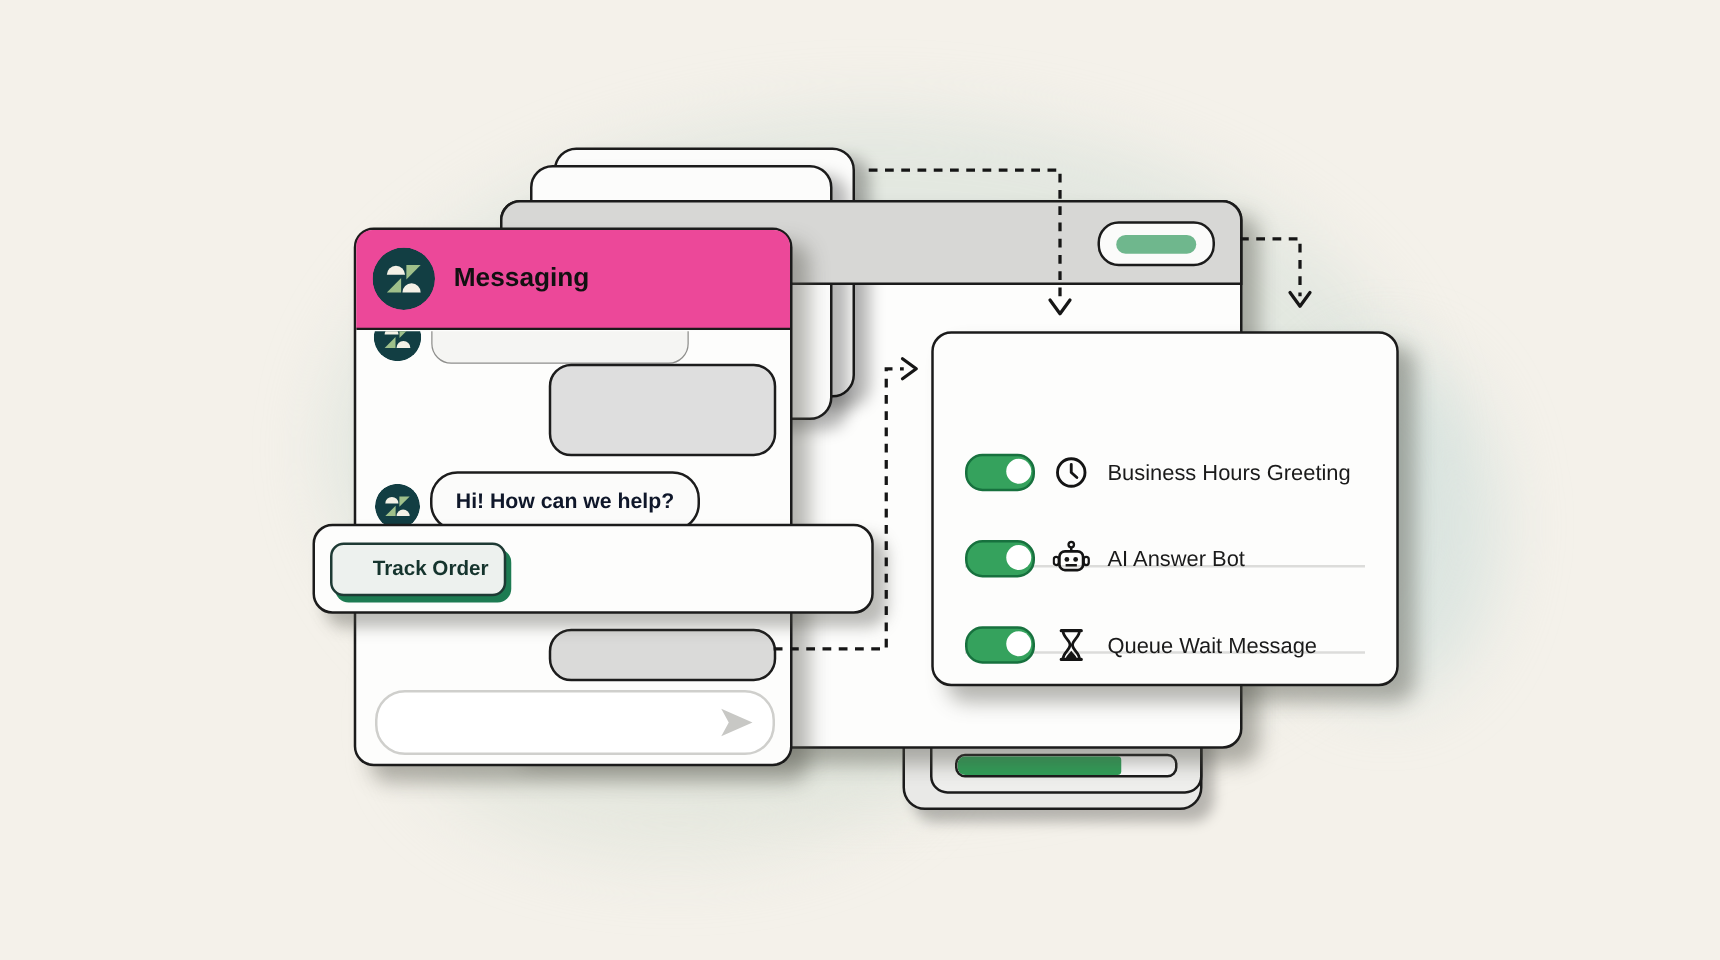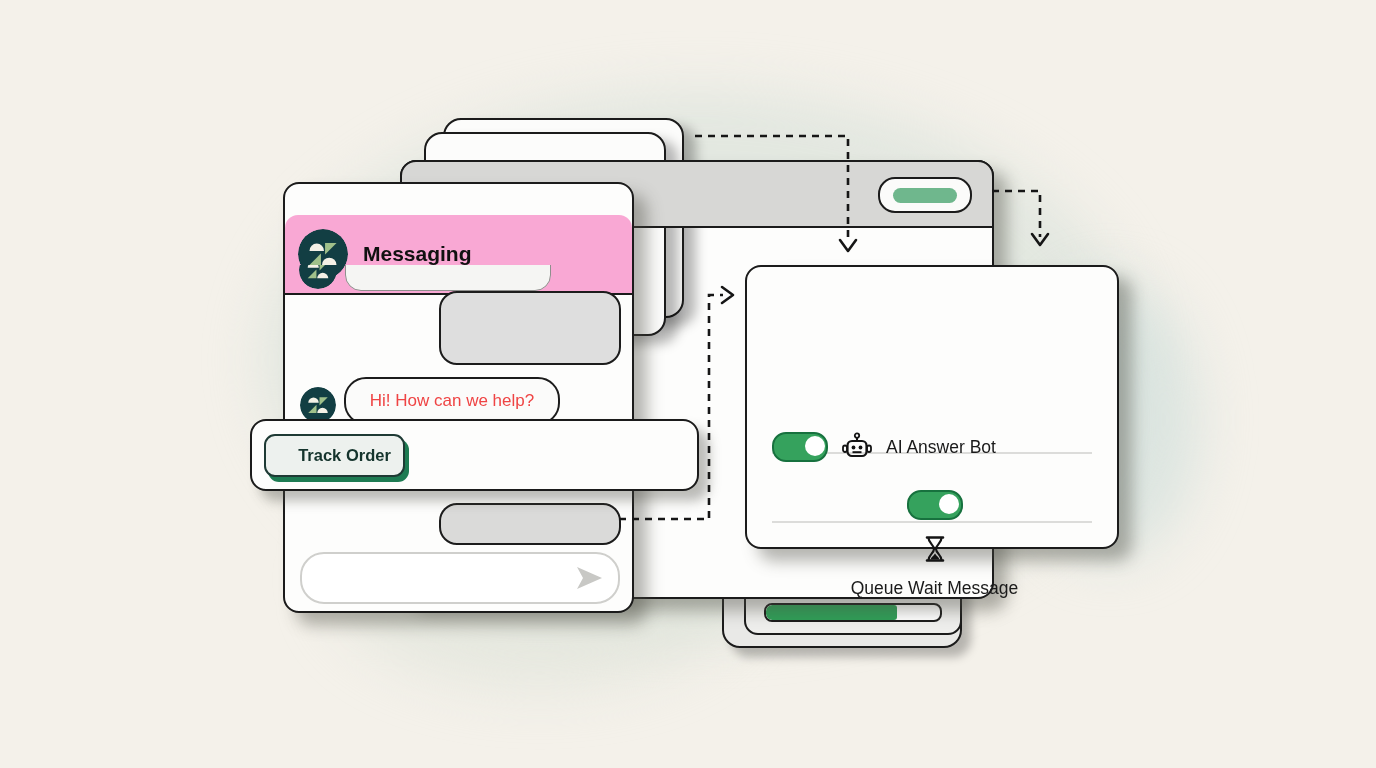--- a/index.html
+++ b/index.html
@@ -9,22 +9,22 @@
 
   
   .blob{position:absolute;border-radius:50%;filter:blur(26px);pointer-events:none;}
   .blob1{left:260px;top:90px;width:880px;height:540px;background:rgba(213,224,216,0.55);}
   .blob2{left:1020px;top:280px;width:180px;height:280px;background:rgba(205,221,218,0.6);}
   .blob3{left:330px;top:470px;width:420px;height:220px;background:rgba(222,226,216,0.6);}
 
   
   .win{position:absolute;background:#fdfdfc;border:2.5px solid #1b1b1b;border-radius:16px;
        box-shadow:13px 12px 16px rgba(78,78,70,0.42);}
-  .winhead{position:absolute;left:0;top:0;right:0;background:#f9a8d4;
-           border-bottom:2.5px solid #1b1b1b;border-radius:13px 13px 0 0;margin-top:31px;}
+  .winhead{position:absolute;left:0;top:0;right:0;background:#ec4899;
+           border-bottom:2.5px solid #1b1b1b;border-radius:13px 13px 0 0;}
 
   
   .cardA{left:443px;top:118px;width:237px;height:196px;z-index:5;border-radius:18px;
          box-shadow:12px 8px 12px rgba(0,0,0,0.28);}
   .cardB{left:424px;top:132px;width:238px;height:200px;z-index:6;border-radius:18px;
          box-shadow:12px 8px 12px rgba(0,0,0,0.28);}
   .stackcard{position:absolute;background:#fcfcfb;border:2.5px solid #1b1b1b;}
 
   
   .cardC{left:722px;top:568px;width:236px;height:76px;z-index:2;background:#e9e9e7;
@@ -42,21 +42,21 @@
   .pill{position:absolute;right:20px;top:15px;width:90px;height:32px;background:#fbfbfa;
         border:2.2px solid #1b1b1b;border-radius:17px;display:flex;align-items:center;justify-content:center;}
   .pill-bar{width:64px;height:15px;border-radius:8px;background:#6fb78d;}
 
   
   .panel{left:745px;top:265px;width:370px;height:280px;z-index:20;}
   .panelhead{height:55px;display:flex;align-items:center;padding-left:22px;}
   .panel-title{font-size:21px;font-weight:700;color:#111;}
   .panel-rows{position:absolute;left:0;top:58px;right:0;bottom:0;}
   .prow{position:absolute;left:25px;right:20px;height:52px;display:flex;align-items:center;gap:14px;}
-  .prow1{top:27px;} .prow2{top:96px;} .prow3{top:165px;flex-direction:column;}
+  .prow1{top:27px;} .prow2{top:96px;} .prow3{top:165px;}
   .pdiv{position:absolute;left:25px;right:25px;height:1.5px;background:#dcdcda;}
   .pdiv1{top:127px;} .pdiv2{top:196px;}
   .toggle{width:52px;height:26px;border-radius:14px;background:#35a25d;border:2.5px solid #17713e;
           position:relative;flex:0 0 auto;cursor:pointer;}
   .knob{position:absolute;right:1.5px;top:1.5px;width:20px;height:20px;border-radius:50%;background:#fff;}
   .picon{width:30px;height:30px;flex:0 0 auto;display:flex;align-items:center;justify-content:center;}
   .plabel{font-size:17.5px;color:#1a1a1a;}
 
   
   .msgwin{left:283px;top:182px;width:347px;height:427px;z-index:30;}
@@ -65,21 +65,21 @@
   .msgbody{position:absolute;left:0;top:80.5px;right:0;bottom:0;border-radius:0 0 13px 13px;overflow:hidden;}
   .avatar{border-radius:50%;overflow:hidden;flex:0 0 auto;}
   .cut-avatar{position:absolute;left:14px;top:-14px;width:38px;height:38px;}
   .cut-bubble{position:absolute;left:60px;top:-28px;width:204px;height:52px;border:1.5px solid #8f8f8d;
               border-radius:16px;background:#f5f5f3;}
   .bubble-out1{position:absolute;left:154px;top:26px;width:178px;height:70px;background:#dedede;
                border:2.5px solid #1c1c1c;border-radius:18px;}
   .bot-avatar{position:absolute;left:15px;top:122px;width:36px;height:36px;}
   .bubble-bot{position:absolute;left:59px;top:112px;width:212px;height:44px;background:#fbfbfa;
               border:2px solid #1c1c1c;border-radius:22px;display:flex;align-items:center;
-              justify-content:center;font-size:17px;font-weight:400;color:#ef4444;}
+              justify-content:center;font-size:17px;font-weight:700;color:#0f172a;}
   .bubble-out2{position:absolute;left:154px;top:238px;width:178px;height:38px;background:#dadad9;
                border:2.5px solid #1c1c1c;border-radius:18px;}
   .inputbar{position:absolute;left:15px;top:287px;width:316px;height:48px;background:#ffffff;
             border:2px solid #cfcfcc;border-radius:24px;display:flex;align-items:center;}
   .inputbar input{border:none;outline:none;background:transparent;flex:1;height:100%;
                   padding:0 8px 0 18px;font-size:15px;font-family:inherit;}
   .send{width:34px;height:30px;margin-right:12px;flex:0 0 auto;cursor:pointer;}
 
   
   .qstrip{left:250px;top:419px;width:445px;height:68px;z-index:32;border-radius:16px;
@@ -114,20 +114,32 @@
 
   <div class="bighead">
     <div class="pill">
       <div class="pill-bar"></div>
     </div>
   </div>
 
   <div class="win panel">
     <div class="panel-rows">
 
+      <div class="prow prow1">
+        <div class="toggle">
+          <div class="knob"></div>
+        </div>
+        <span class="picon">
+          <svg width="28" height="28" viewBox="0 0 28 28">
+            <circle cx="14" cy="14" r="11" fill="none" stroke="#141414" stroke-width="2.3"></circle>
+            <path d="M14 7.5 V14 L18.5 18" fill="none" stroke="#141414" stroke-width="2.3" stroke-linecap="round" stroke-linejoin="round"></path>
+          </svg>
+        </span>
+        <span class="plabel">Business Hours Greeting</span>
+      </div>
       <div class="pdiv pdiv1"></div>
 
       <div class="prow prow2">
         <div class="toggle">
           <div class="knob"></div>
         </div>
         <span class="picon">
           <svg width="30" height="30" viewBox="0 0 30 30">
             <circle cx="15" cy="3.6" r="2.2" fill="none" stroke="#141414" stroke-width="1.8"></circle>
             <line x1="15" y1="5.8" x2="15" y2="9" stroke="#141414" stroke-width="2"></line>

